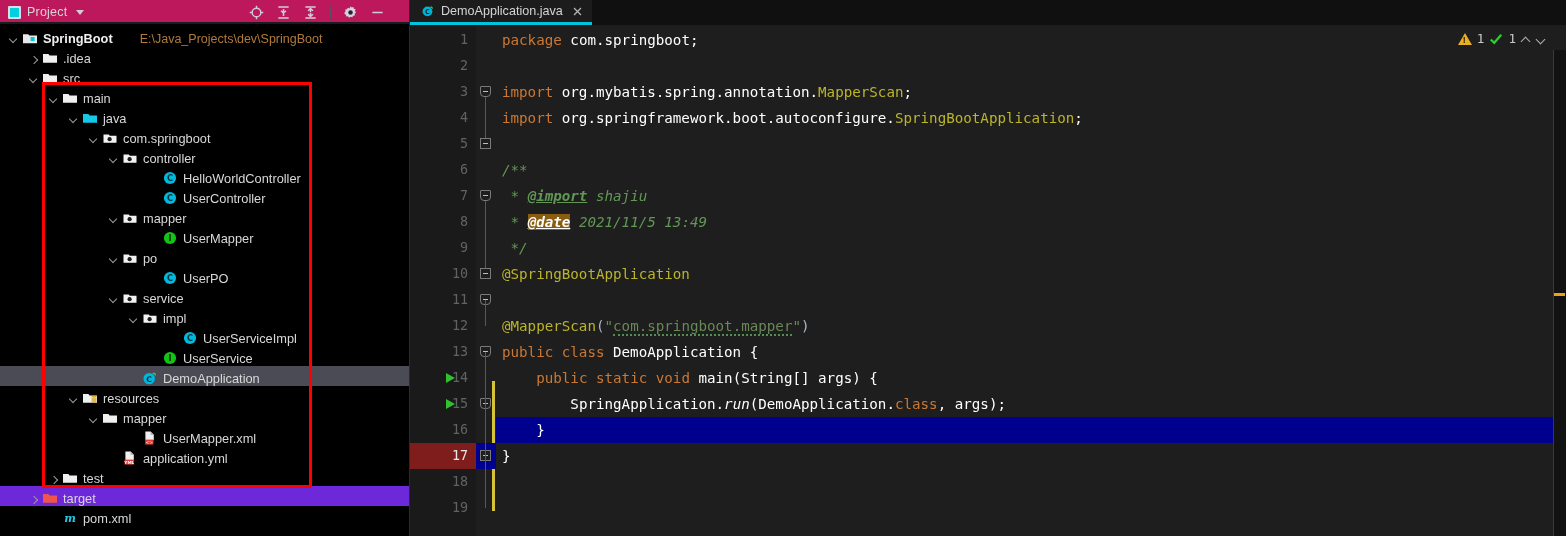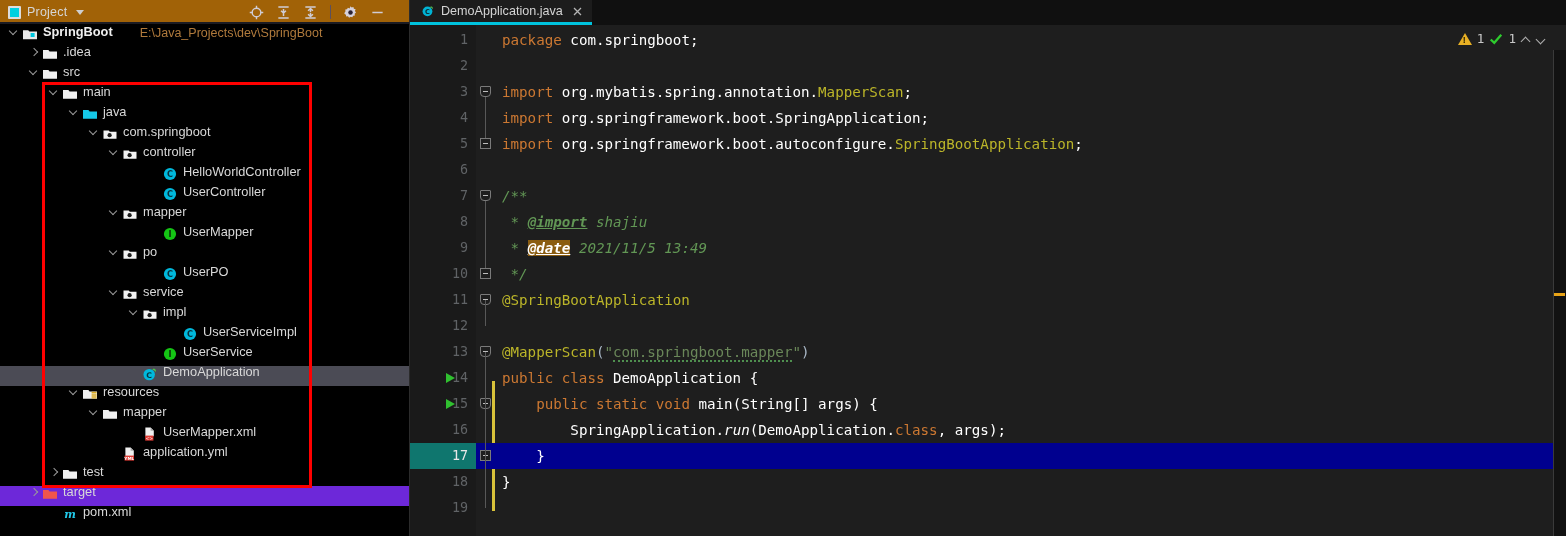--- a/index.html
+++ b/index.html
@@ -14,21 +14,21 @@
   
   #sidebar {
     width: 410px; height: 536px;
     background: #000000;
     display: flex; flex-direction: column;
     position: relative;
     border-right: 1px solid #2b2b2b;
   }
   #tool-header {
     height: 24px; min-height: 24px;
-    background: #a16207;
+    background: #be185d;
     display: flex; align-items: center;
     padding: 0 20px 0 8px;
     position: relative;
   }
   #tool-header::after {
     content: ""; position: absolute; left: 0; right: 0; bottom: 0;
     height: 2px; background: #1b1b22;
   }
   .th-left { display: flex; align-items: center; gap: 6px; }
   .proj-icon {
@@ -41,21 +41,21 @@
     border-right: 4.5px solid transparent; border-top: 5px solid #cfcfcf;
     margin-left: 3px;
   }
   .th-right { margin-left: auto; display: flex; align-items: center; gap: 12px; padding-right: 4px; }
   .ticon { width: 15px; height: 15px; display: block; }
   .th-sep { width: 1px; height: 14px; background: #5a5060; }
 
   
   #tree { flex: 1; position: relative; padding-top: 2px; overflow: hidden; }
   .row {
-    height: 20px; display: flex; align-items: flex-start;
+    height: 20px; display: flex; align-items: flex-end;
     font-size: 12.8px; color: #d8d8d8; white-space: nowrap;
     position: relative;
   }
   .row.selected { background: #4b4b55; }
   .row.excluded { background: #6d28d9; }
   .arrow {
     width: 12px; height: 12px; flex: 0 0 12px;
     position: relative; margin-right: 2px;
   }
   .arrow.right::before {
@@ -107,21 +107,21 @@
     flex: 1; position: relative; padding-top: 2px;
     font-family: "DejaVu Sans Mono", monospace; font-size: 14.2px;
     overflow: hidden;
   }
   .ln {
     height: 26px; line-height: 26px; display: flex; align-items: center;
     justify-content: flex-end; padding-right: 8px;
     color: #606366; font-family: "DejaVu Sans Mono", monospace; font-size: 13.4px;
     position: relative;
   }
-  .ln.cur { color: #e8e8e8; background: #0f766e; }
+  .ln.cur { color: #e8e8e8; background: #7f1d1d; }
   .ln .runmark {
     position: absolute; left: 36px; top: 50%; transform: translateY(-50%);
     width: 0; height: 0; border-left: 9px solid #30c030;
     border-top: 5.5px solid transparent; border-bottom: 5.5px solid transparent;
   }
   .fl { height: 26px; position: relative; }
   .fl.cur { background: #00008f; }
   .cl {
     height: 26px; line-height: 26px; white-space: pre;
     color: #a9b7c6; padding-left: 6px;
@@ -531,21 +531,20 @@
           <div class="foldline" style="top: 327px; height: 26px;"></div>
           <div class="foldline" style="top: 379px; height: 52px;"></div>
           <div class="foldbox" style="top: 373px; border-radius: 1px 1px 4px 4px;"></div>
           <div class="foldbox" style="top: 425px;"></div>
           <div class="foldline" style="top: 353px; height: 130px;"></div>
         </div>
       <div id="codetext">
           <div class="cl"><span class="k">package</span><span class="w"> com.springboot;</span></div>
           <div class="cl"></div>
           <div class="cl"><span class="k">import</span><span class="w"> org.mybatis.spring.annotation.</span><span class="an">MapperScan</span><span class="w">;</span></div>
-          <div class="cl"><span class="k">import</span><span class="w"> org.springframework.boot.</span><span class="w">SpringApplication</span><span class="w">;</span></div>
           <div class="cl"><span class="k">import</span><span class="w"> org.springframework.boot.autoconfigure.</span><span class="an">SpringBootApplication</span><span class="w">;</span></div>
           <div class="cl"></div>
           <div class="cl"><span class="cm">/**</span></div>
           <div class="cl"><span class="cm"> * </span><span class="tg">@import</span><span class="cm"> shajiu</span></div>
           <div class="cl"><span class="cm"> * </span><span class="tgh">@date</span><span class="cm"> 2021/11/5 13:49</span></div>
           <div class="cl"><span class="cm"> */</span></div>
           <div class="cl"><span class="an">@SpringBootApplication</span></div>
           <div class="cl"></div>
           <div class="cl"><span class="an">@MapperScan</span><span class="id">(</span><span class="s">"</span><span class="s wavy">com.springboot.mapper</span><span class="s">"</span><span class="id">)</span></div>
           <div class="cl"><span class="k">public class</span><span class="w"> DemoApplication {</span></div>

